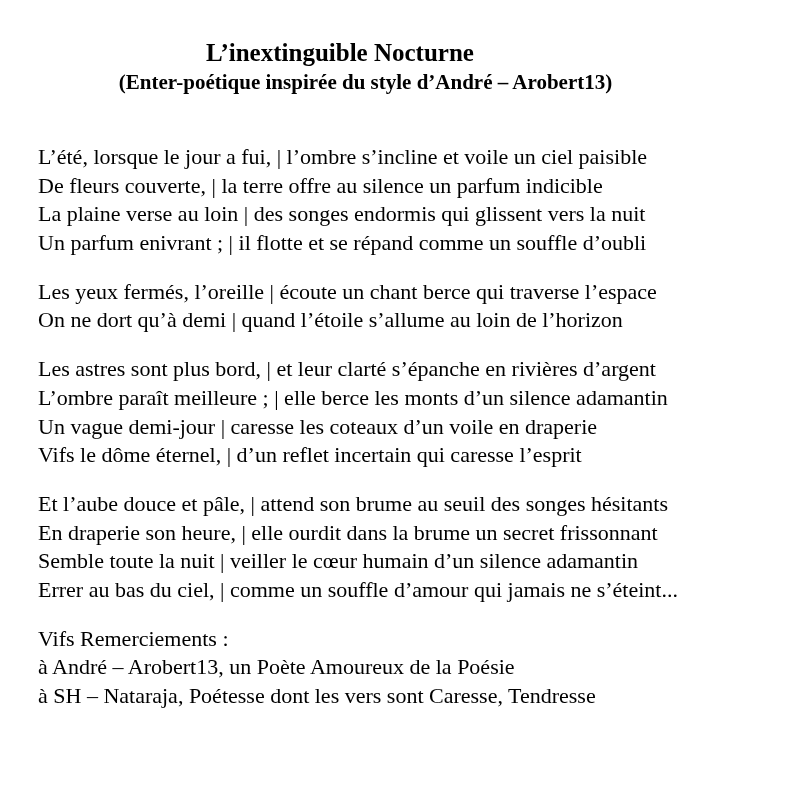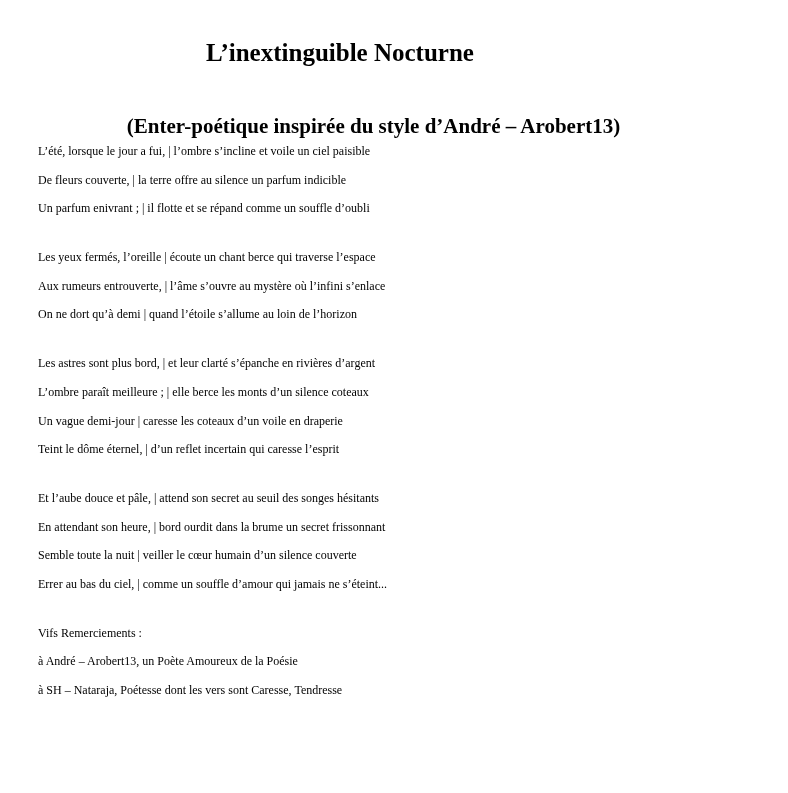--- a/index.html
+++ b/index.html
@@ -24,35 +24,34 @@
     text-align: center;
     font-size: 25px;
     font-weight: bold;
     line-height: 25px;
     white-space: nowrap;
     margin-top: 24px;
   }
   .subtitle {
     position: absolute;
     top: 72px;
-    left: 8px;
+    left: 0;
     width: 731px;
     text-align: center;
     font-size: 21px;
     font-weight: bold;
     line-height: 21px;
     white-space: nowrap;
-    margin-top: 44px;
   }
   .body-text {
     position: absolute;
-    top: 137px;
+    top: 143px;
     left: 38px;
     width: 740px;
-    font-size: 12px;
+    font-size: 22px;
   }
   .stanza {
     margin: 0 0 20.4px 0;
   }
   .line {
     line-height: 28.6px;
     white-space: nowrap;
   }
 </style>
 </head>
@@ -62,40 +61,40 @@
 
   <div class="title">L’inextinguible Nocturne</div>
 
   <div class="subtitle">(Enter-poétique inspirée du style d’André – Arobert13)</div>
 
   <div class="body-text">
 
     <div class="stanza">
       <div class="line">L’été, lorsque le jour a fui, | l’ombre s’incline et voile un ciel paisible</div>
       <div class="line">De fleurs couverte, | la terre offre au silence un parfum indicible</div>
+      <div class="line">La plaine verse au loin | des songes endormis qui glissent vers la nuit</div>
       <div class="line">Un parfum enivrant ; | il flotte et se répand comme un souffle d’oubli</div>
     </div>
 
     <div class="stanza">
       <div class="line">Les yeux fermés, l’oreille | écoute un chant berce qui traverse l’espace</div>
-      <div class="line">Aux rumeurs entrouverte, | l’âme s’ouvre au mystère où l’infini s’enlace</div>
       <div class="line">On ne dort qu’à demi | quand l’étoile s’allume au loin de l’horizon</div>
     </div>
 
     <div class="stanza">
       <div class="line">Les astres sont plus bord, | et leur clarté s’épanche en rivières d’argent</div>
-      <div class="line">L’ombre paraît meilleure ; | elle berce les monts d’un silence coteaux</div>
+      <div class="line">L’ombre paraît meilleure ; | elle berce les monts d’un silence adamantin</div>
       <div class="line">Un vague demi-jour | caresse les coteaux d’un voile en draperie</div>
-      <div class="line">Teint le dôme éternel, | d’un reflet incertain qui caresse l’esprit</div>
+      <div class="line">Vifs le dôme éternel, | d’un reflet incertain qui caresse l’esprit</div>
     </div>
 
     <div class="stanza">
-      <div class="line">Et l’aube douce et pâle, | attend son secret au seuil des songes hésitants</div>
-      <div class="line">En attendant son heure, | bord ourdit dans la brume un secret frissonnant</div>
-      <div class="line">Semble toute la nuit | veiller le cœur humain d’un silence couverte</div>
+      <div class="line">Et l’aube douce et pâle, | attend son brume au seuil des songes hésitants</div>
+      <div class="line">En draperie son heure, | elle ourdit dans la brume un secret frissonnant</div>
+      <div class="line">Semble toute la nuit | veiller le cœur humain d’un silence adamantin</div>
       <div class="line">Errer au bas du ciel, | comme un souffle d’amour qui jamais ne s’éteint...</div>
     </div>
 
     <div class="stanza">
       <div class="line">Vifs Remerciements :</div>
       <div class="line">à André – Arobert13, un Poète Amoureux de la Poésie</div>
       <div class="line">à SH – Nataraja, Poétesse dont les vers sont Caresse, Tendresse</div>
     </div>
 
   </div>

